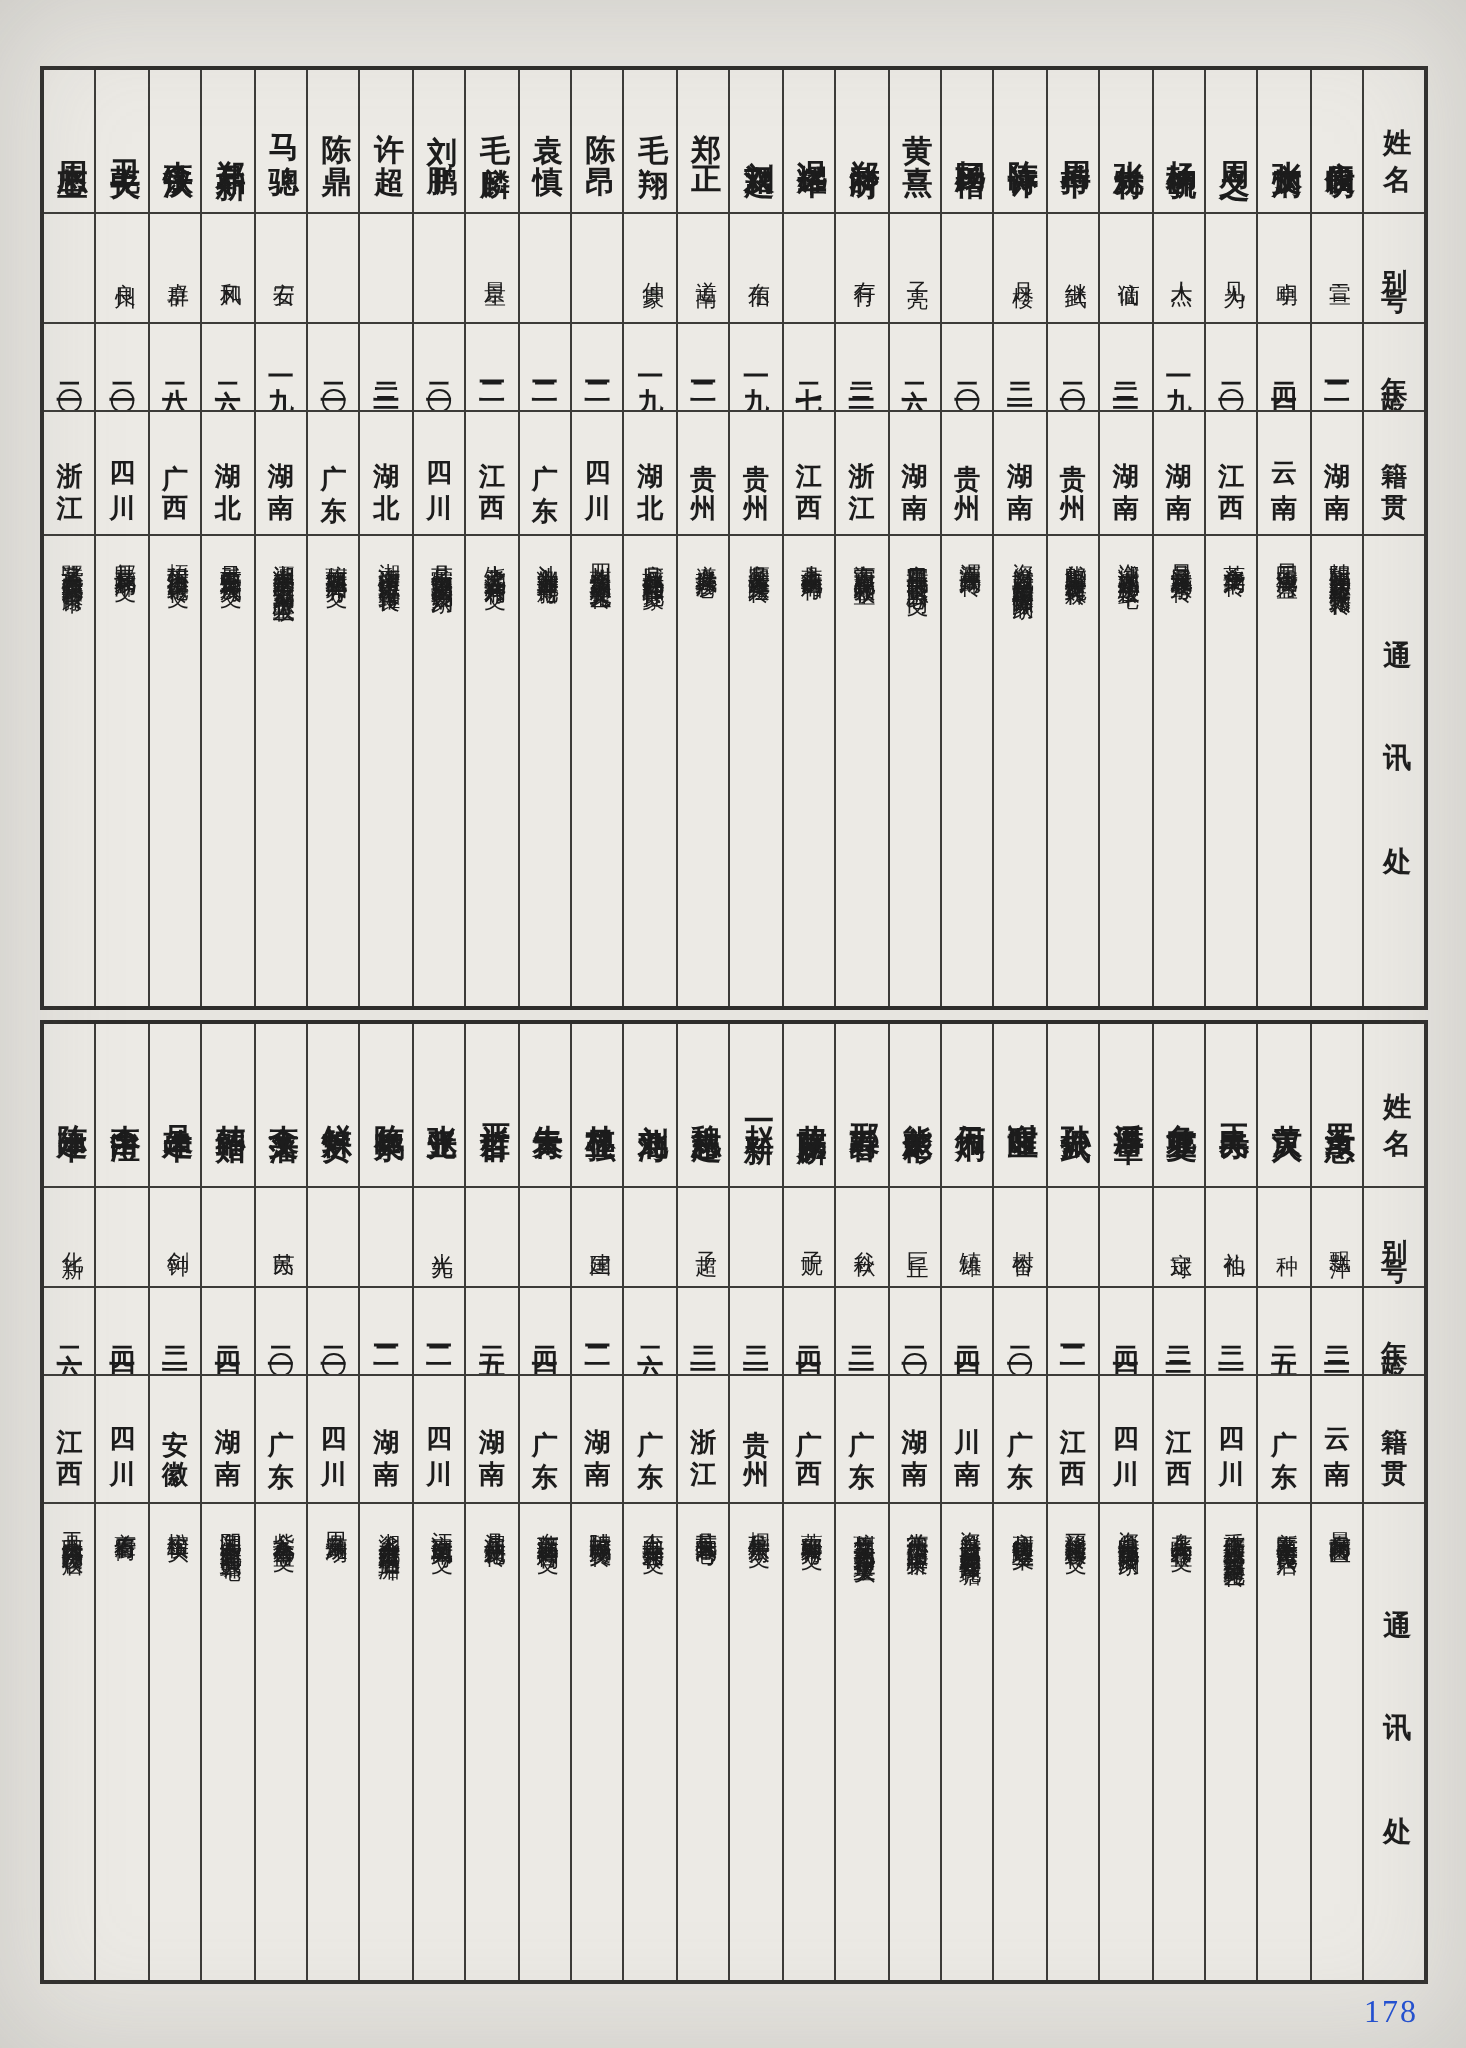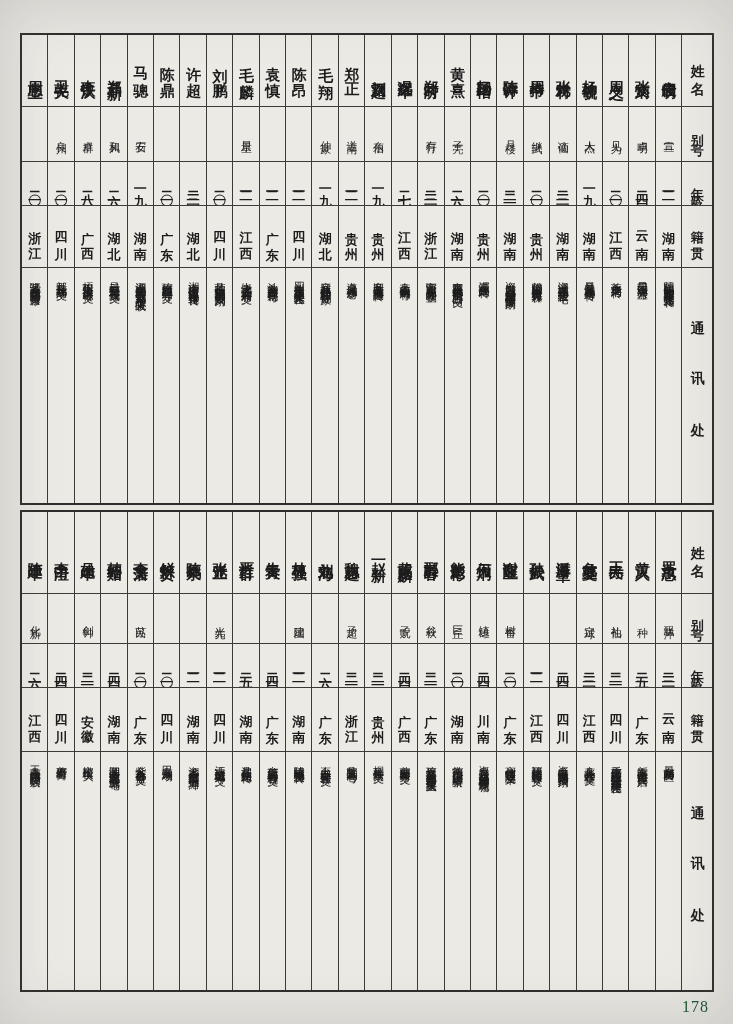--- a/index.html
+++ b/index.html
@@ -62,21 +62,21 @@
   .header-col .cell{background:#eceae5;}
   .header-col .vtext{font-weight:700;}
   .header-col .c-name .vtext{font-size:14px;letter-spacing:18px;}
   .header-col .c-alias .vtext{font-size:13px;letter-spacing:10px;}
   .header-col .c-age .vtext{font-size:13px;letter-spacing:6px;}
   .header-col .c-native .vtext{font-size:13px;letter-spacing:16px;}
   .header-col .c-addr{align-items:center;padding-top:0;}
   .header-col .c-addr .vtext{font-size:14px;letter-spacing:52px;}
   .page-number{
     position:absolute;right:24px;bottom:8px;
-    font-size:16px;letter-spacing:1px;color:#14532d;
+    font-size:16px;letter-spacing:1px;color:#1d4ed8;
     font-family:"Liberation Serif", serif;
   }
 </style>
 </head>
 <body>
 
 <div class="vtable t-upper">
     <div class="col">
     <div class="cell c-name">
         <span class="vtext">周志坚</span>

